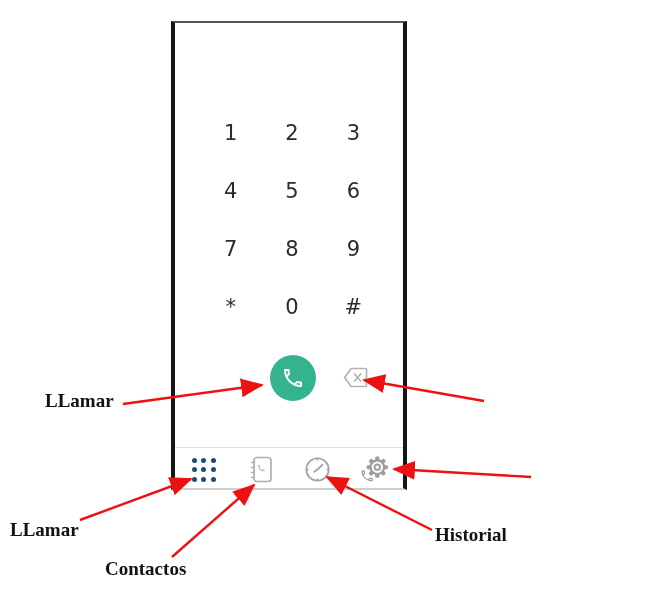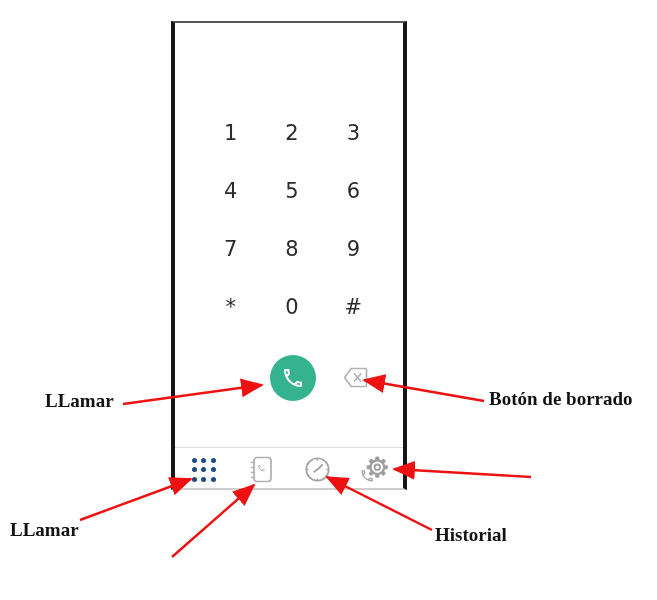--- a/index.html
+++ b/index.html
@@ -167,18 +167,18 @@
   <line x1="123" y1="404" x2="262" y2="385" marker-end="url(#ah)"></line>
       <line x1="484" y1="401" x2="364" y2="380" marker-end="url(#ah)"></line>
       <line x1="80" y1="520" x2="191" y2="479" marker-end="url(#ah)"></line>
       <line x1="172" y1="557" x2="254" y2="485" marker-end="url(#ah)"></line>
       <line x1="432" y1="530" x2="327" y2="477" marker-end="url(#ah)"></line>
       <line x1="531" y1="477" x2="394" y2="469" marker-end="url(#ah)"></line>
     </svg>
 
   <div id="labels-layer">
       <div class="ann-label" style="left: 45px; top: 391px;">LLamar</div>
-      <div class="ann-label" style="left: 489px; top: 389px;">Botón de borrado</div>
       <div class="ann-label" style="left: 10px; top: 520px;">LLamar</div>
+      <div class="ann-label" style="left: 105px; top: 559px;">Contactos</div>
       <div class="ann-label" style="left: 435px; top: 525px;">Historial</div>
     </div>
 
 </div>
 
 </body></html>

